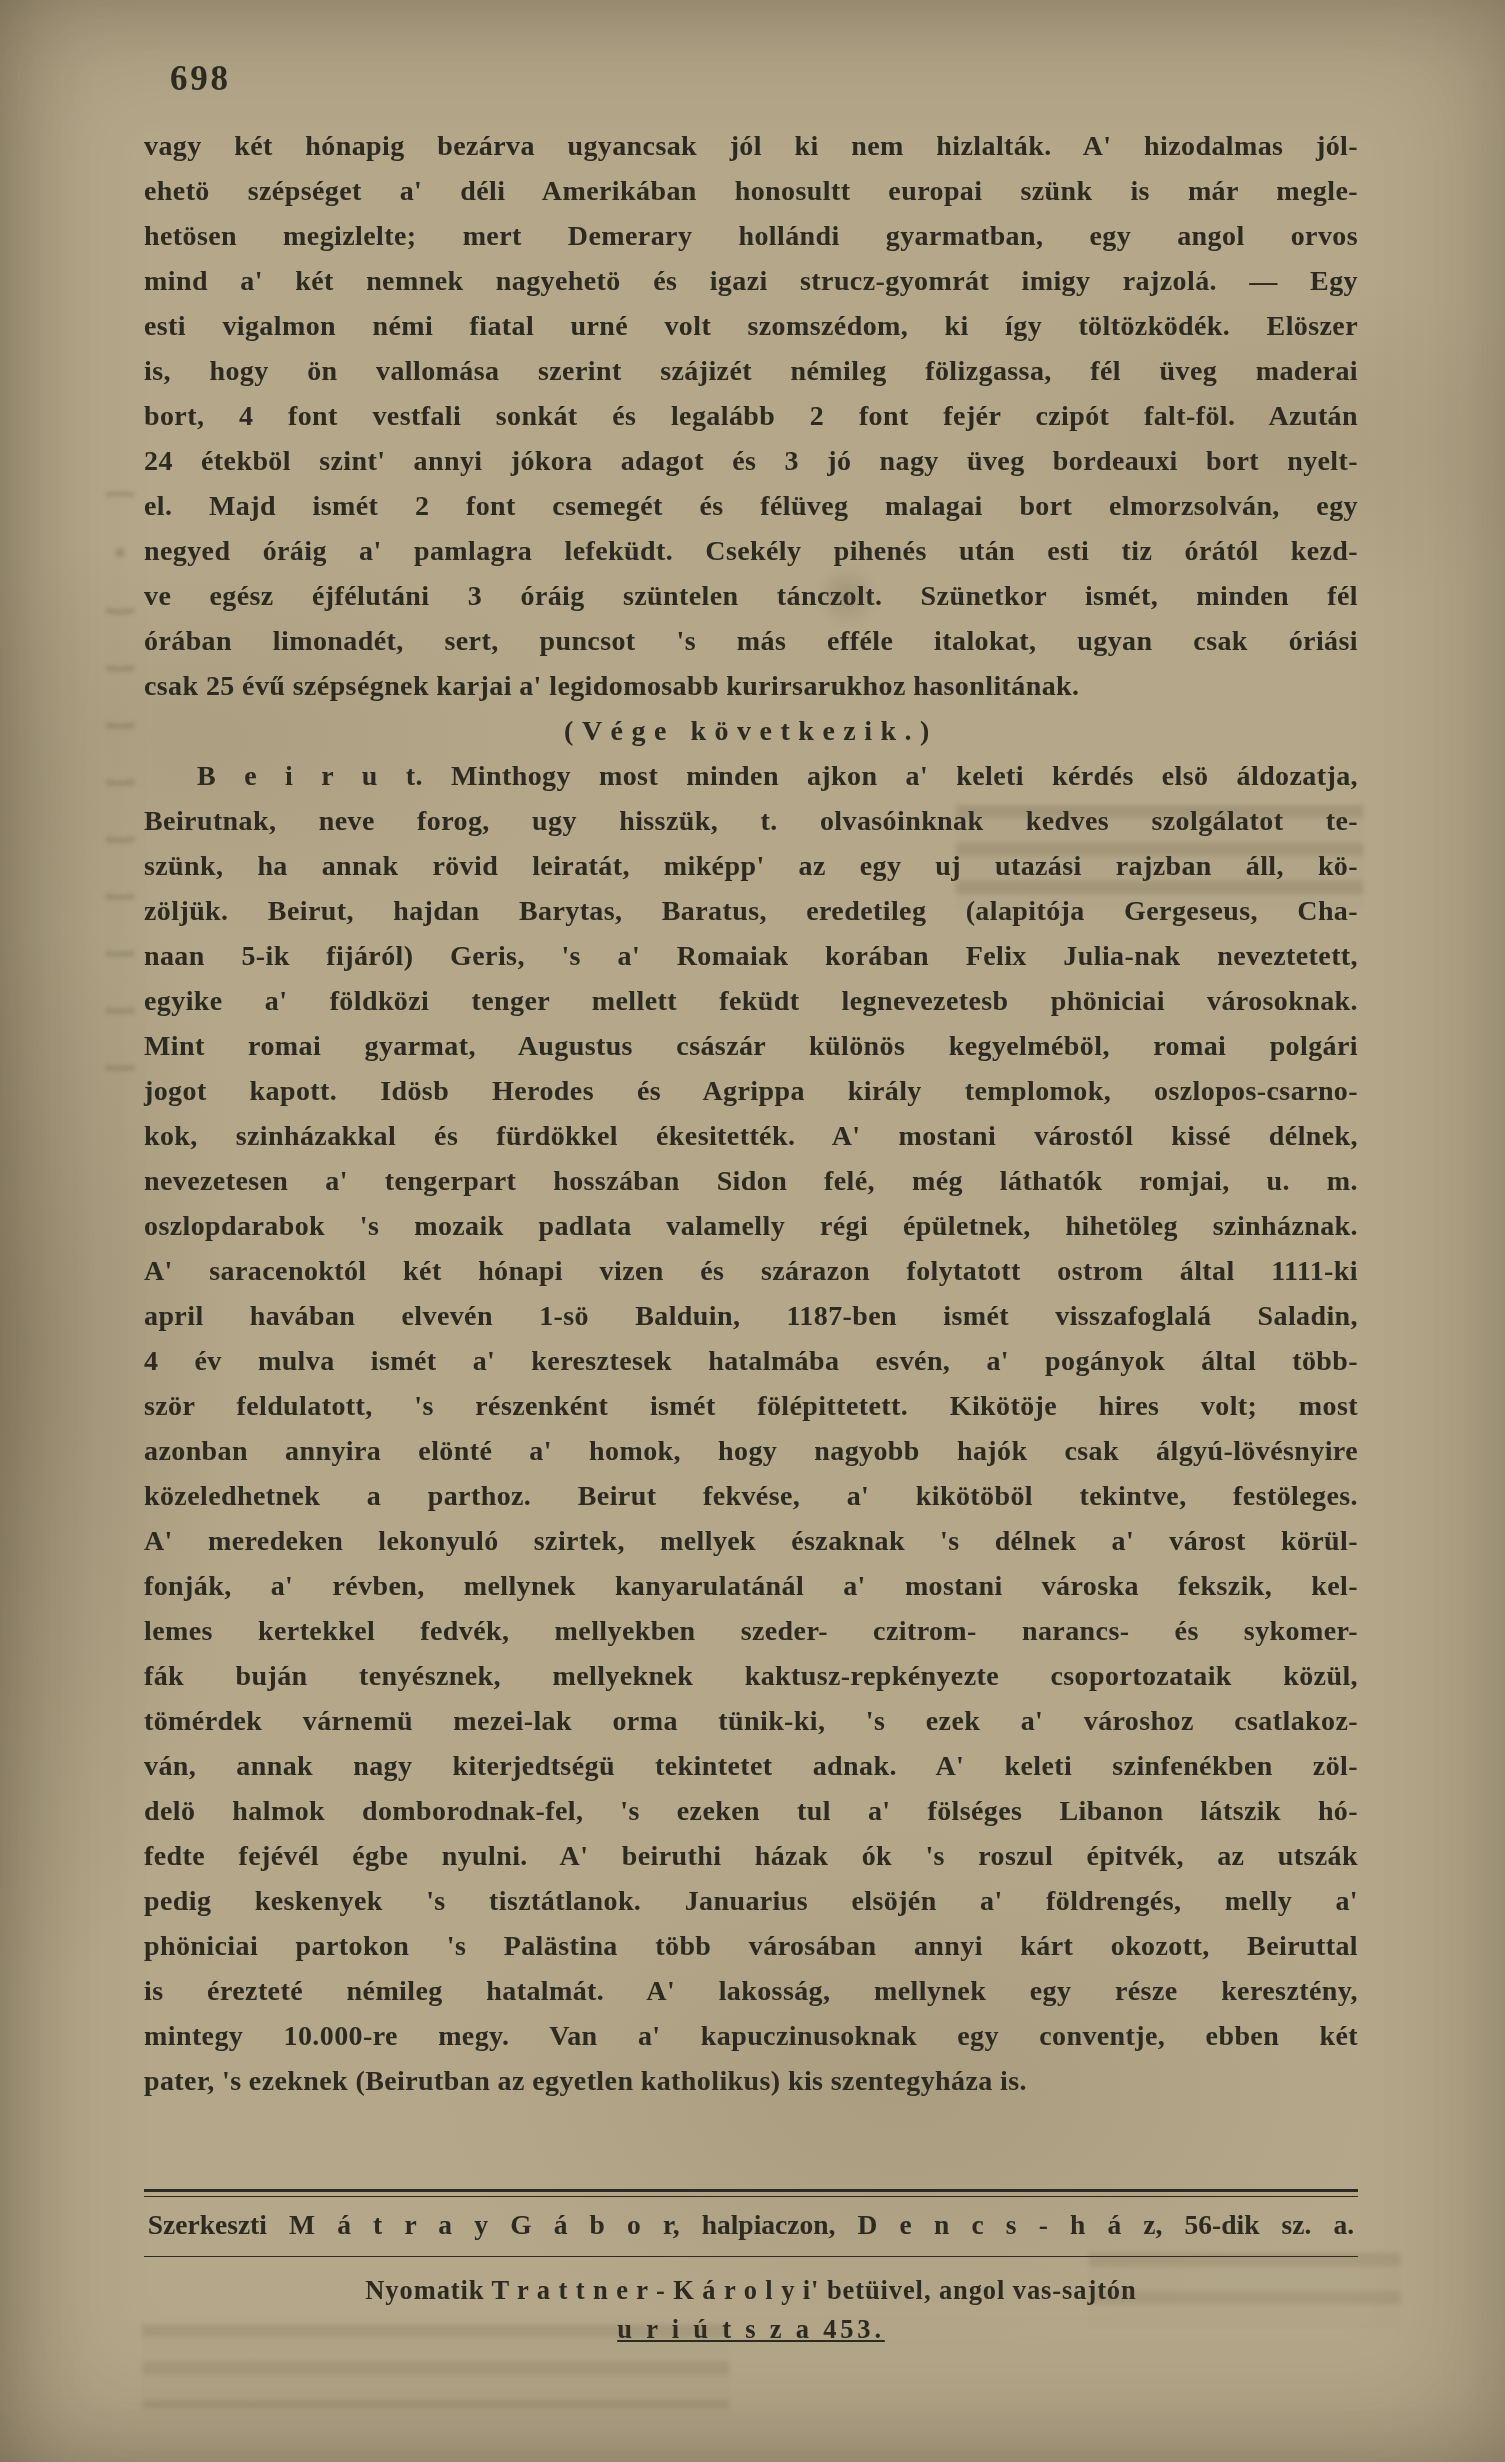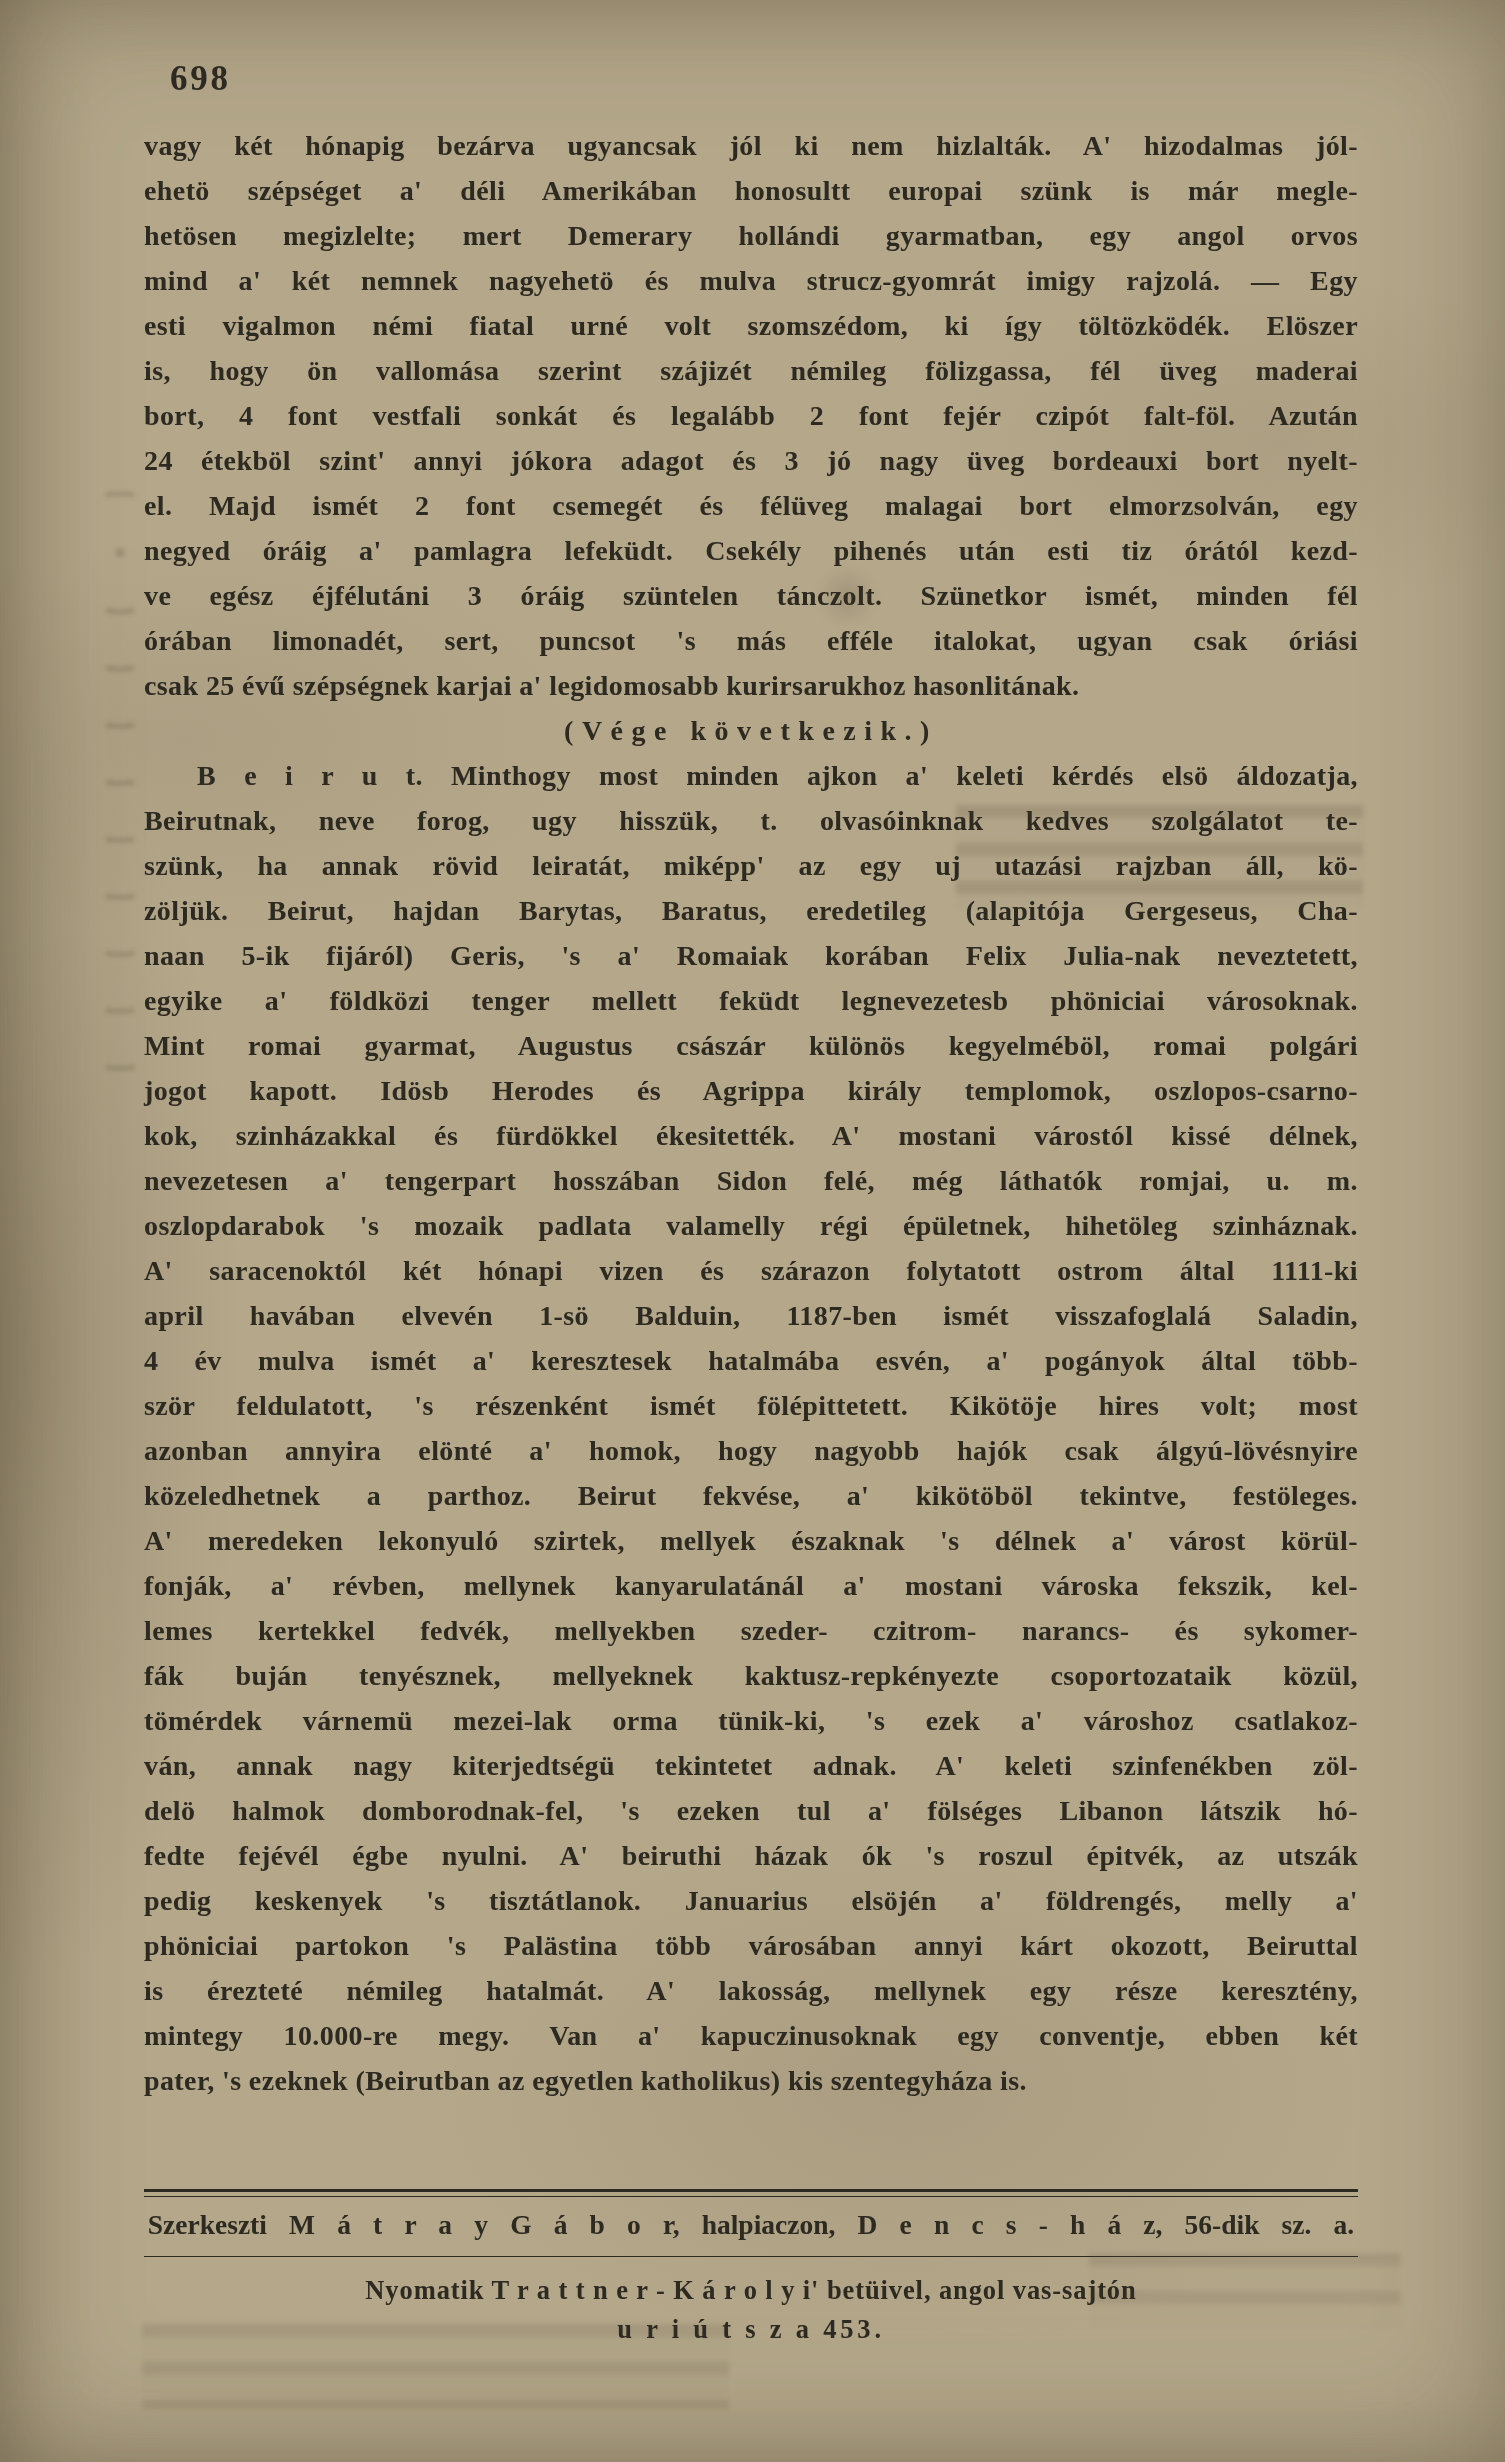--- a/index.html
+++ b/index.html
@@ -57,21 +57,21 @@
     padding:7.6px 3.8px 9.5px 3.8px;
     text-align:justify;text-align-last:justify;
   }
   .printer-line{
     font-size:26.5px;line-height:40px;
     margin-top:13.3px;
     text-align:center;letter-spacing:0.9px;
   }
   .printer-line2{
     font-size:26.5px;line-height:38px;
-    text-align:center;letter-spacing:3.8px;
+    text-align:center;letter-spacing:3.8px;text-decoration:underline;
   }
   
   .smudge{
     position:absolute;pointer-events:none;
     background:repeating-linear-gradient(
       to bottom,
       rgba(72,62,42,0.16) 0 13.3px,
       rgba(72,62,42,0.02) 13.3px 38px);
     filter:blur(2.8px);
   }
@@ -90,21 +90,21 @@
 
 <div class="paper">
 
   <div class="page-number">698</div>
 
   <div class="text-block">
     <div class="paragraph">
         <div class="line">vagy két hónapig bezárva ugyancsak jól ki nem hizlalták. A' hizodalmas jól-</div>
         <div class="line">ehetö szépséget a' déli Amerikában honosultt europai szünk is már megle-</div>
         <div class="line">hetösen megizlelte; mert Demerary hollándi gyarmatban, egy angol orvos</div>
-        <div class="line">mind a' két nemnek nagyehetö és mulva strucz-gyomrát imigy rajzolá. — Egy</div>
+        <div class="line">mind a' két nemnek nagyehetö és igazi strucz-gyomrát imigy rajzolá. — Egy</div>
         <div class="line">esti vigalmon némi fiatal urné volt szomszédom, ki így töltözködék. Elöszer</div>
         <div class="line">is, hogy ön vallomása szerint szájizét némileg fölizgassa, fél üveg maderai</div>
         <div class="line">bort, 4 font vestfali sonkát és legalább 2 font fejér czipót falt-föl. Azután</div>
         <div class="line">24 étekböl szint' annyi jókora adagot és 3 jó nagy üveg bordeauxi bort nyelt-</div>
         <div class="line">el. Majd ismét 2 font csemegét és félüveg malagai bort elmorzsolván, egy</div>
         <div class="line">negyed óráig a' pamlagra lefeküdt. Csekély pihenés után esti tiz órától kezd-</div>
         <div class="line">ve egész éjfélutáni 3 óráig szüntelen tánczolt. Szünetkor ismét, minden fél</div>
         <div class="line">órában limonadét, sert, puncsot 's más efféle italokat, ugyan csak óriási</div>
         <div class="line last">csak 25 évű szépségnek karjai a' legidomosabb kurirsarukhoz hasonlitának.</div>
       </div>

